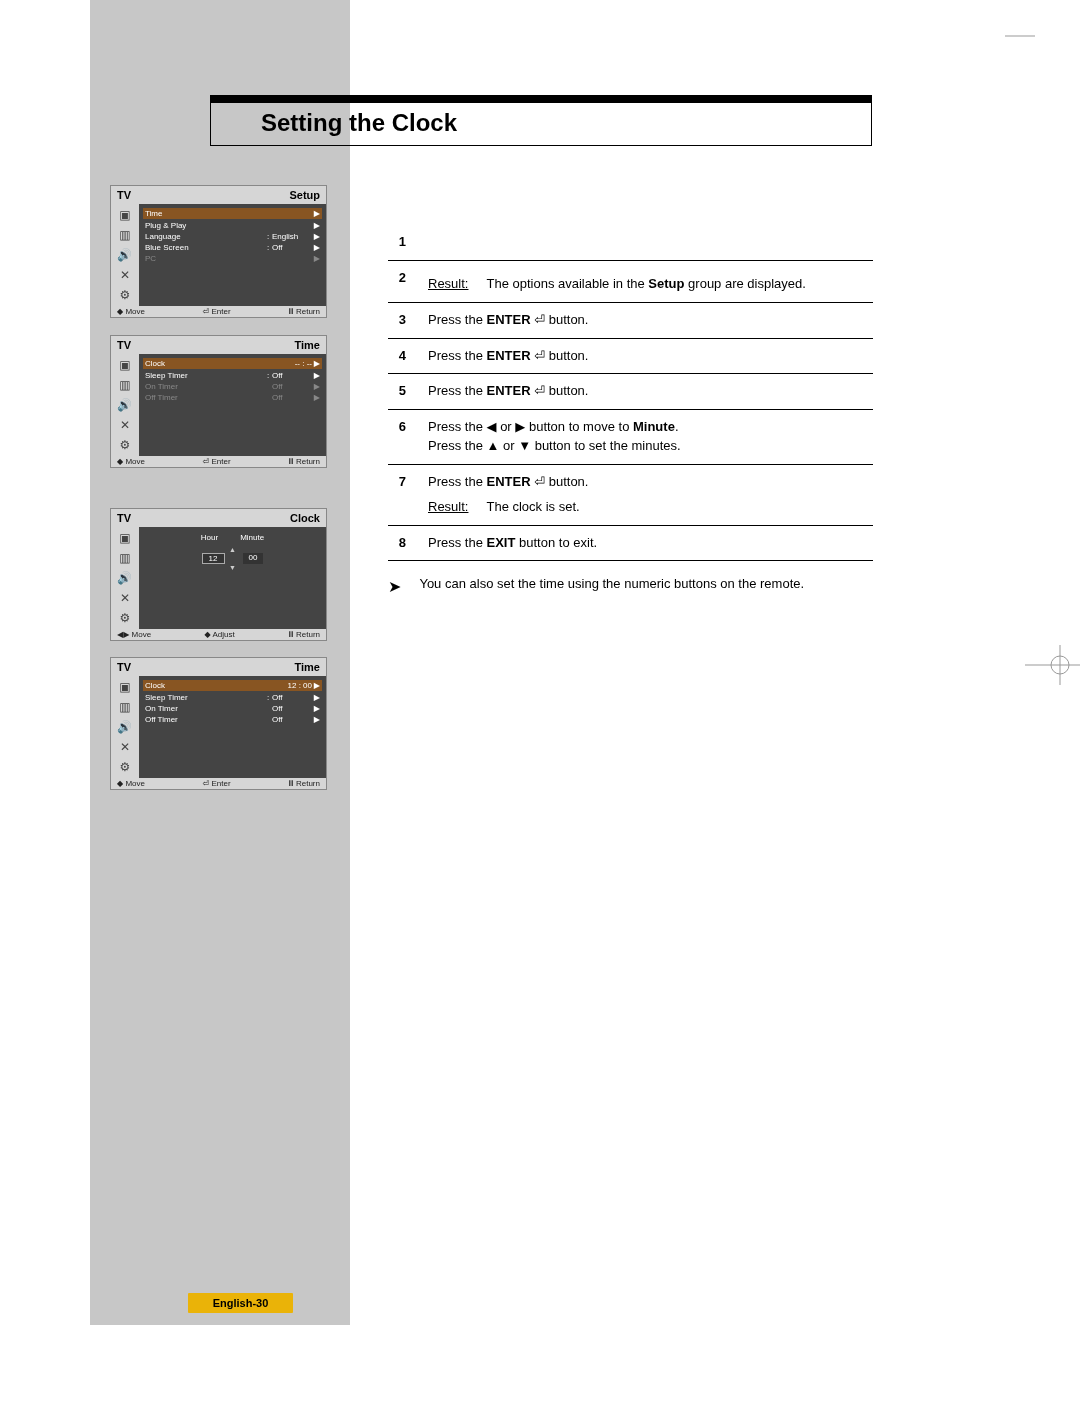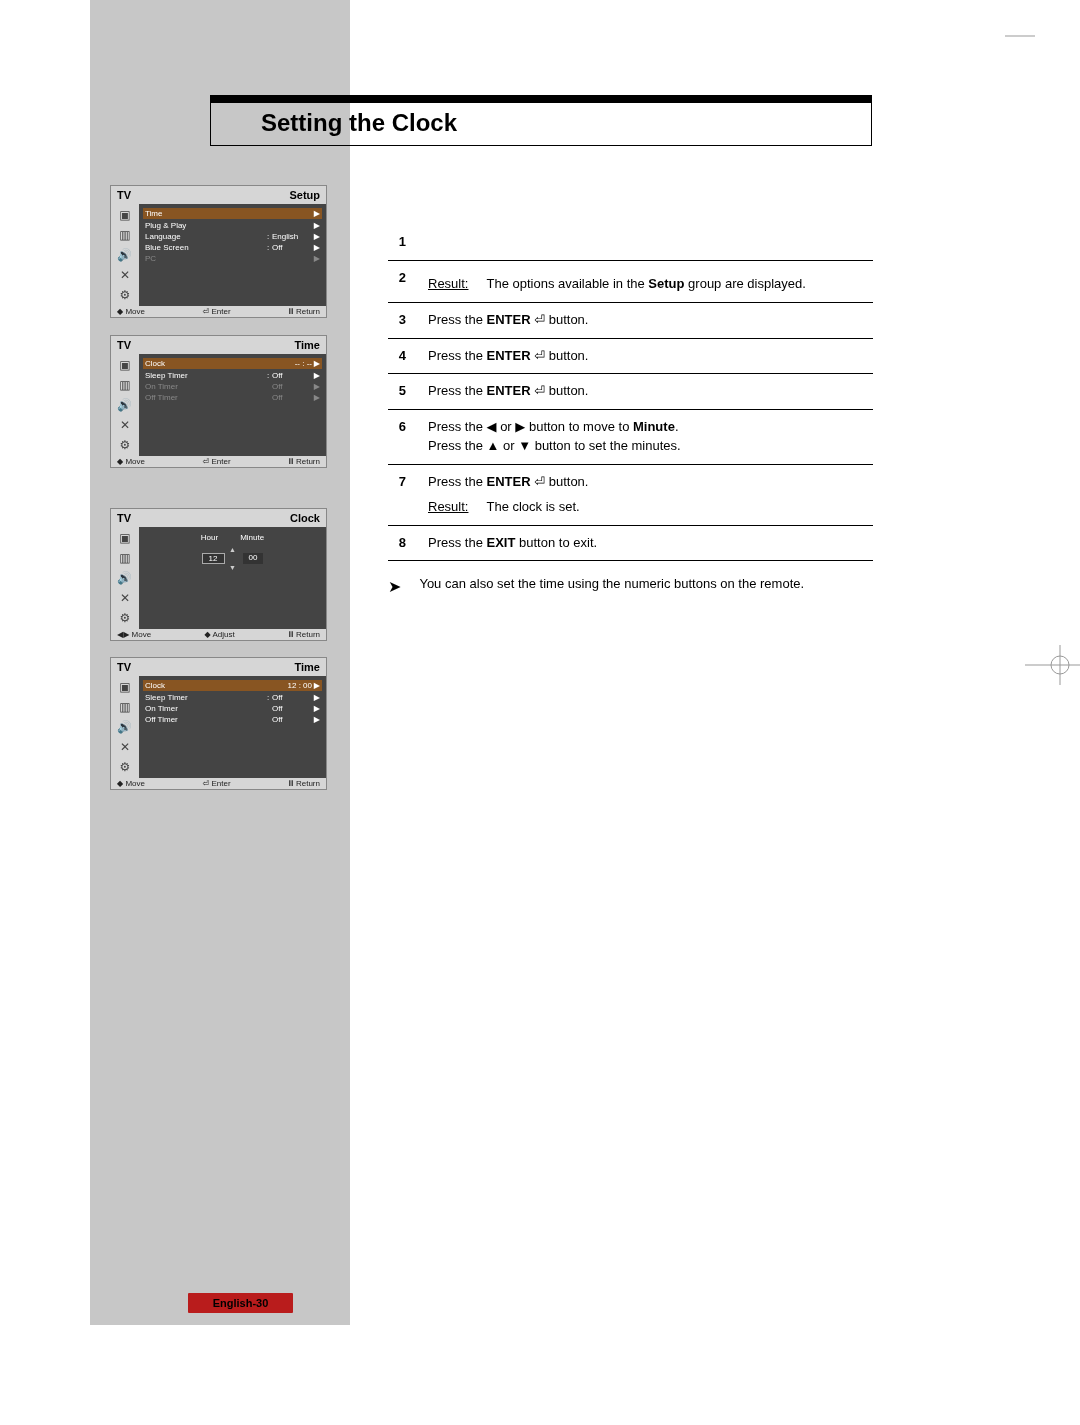--- a/index.html
+++ b/index.html
@@ -23,21 +23,21 @@
   .boxv{display:inline-block;border:1px solid #aaa;padding:0 6px;background:#333}
   .hints{display:flex;justify-content:space-between;padding:1px 6px;font-size:8px;color:#222;background:#d6d6d6}
   .steps{position:absolute;left:388px;top:225px;width:485px;font-size:13px;line-height:1.45}
   .steps .st{display:flex;gap:22px;border-bottom:1px solid #000;padding:8px 0}
   .steps .num{width:18px;text-align:right;font-weight:bold}
   .steps .bd{flex:1}
   .steps .bd .res{margin-top:6px}
   .steps .bd .res .rl{text-decoration:underline;margin-right:18px}
   .note{display:flex;gap:18px;margin-top:14px}
   .note .ic{font-size:16px}
-  .pagefoot{position:absolute;left:188px;top:1293px;width:105px;background:#b91c1c;text-align:center;font-size:11px;font-weight:bold;padding:4px 0;border-radius:1px}
+  .pagefoot{position:absolute;left:188px;top:1293px;width:105px;background:#eab308;text-align:center;font-size:11px;font-weight:bold;padding:4px 0;border-radius:1px}
   .crop{position:absolute;right:0;top:645px;width:55px;height:0}
   .crop svg{display:block}
   .topcrop{position:absolute;right:45px;top:30px}
 </style>
 </head>
 <body>
 
 <div class="page">
   <div class="greycol"></div>
 

